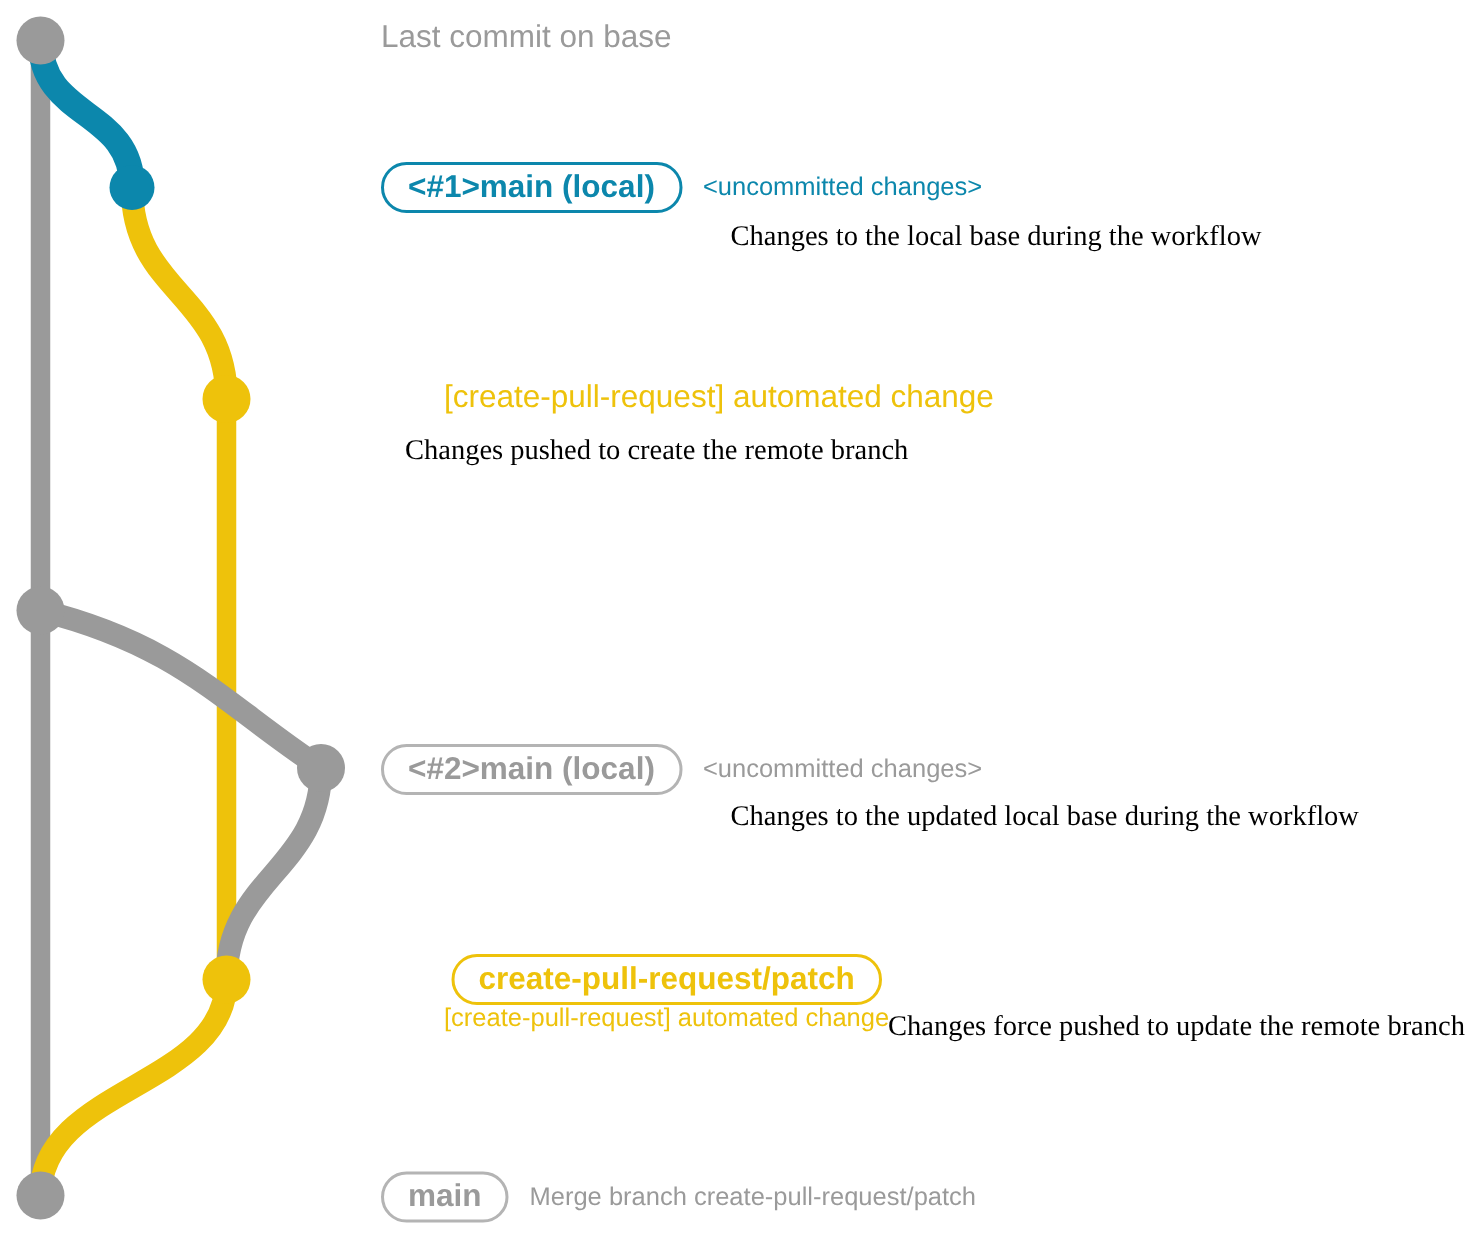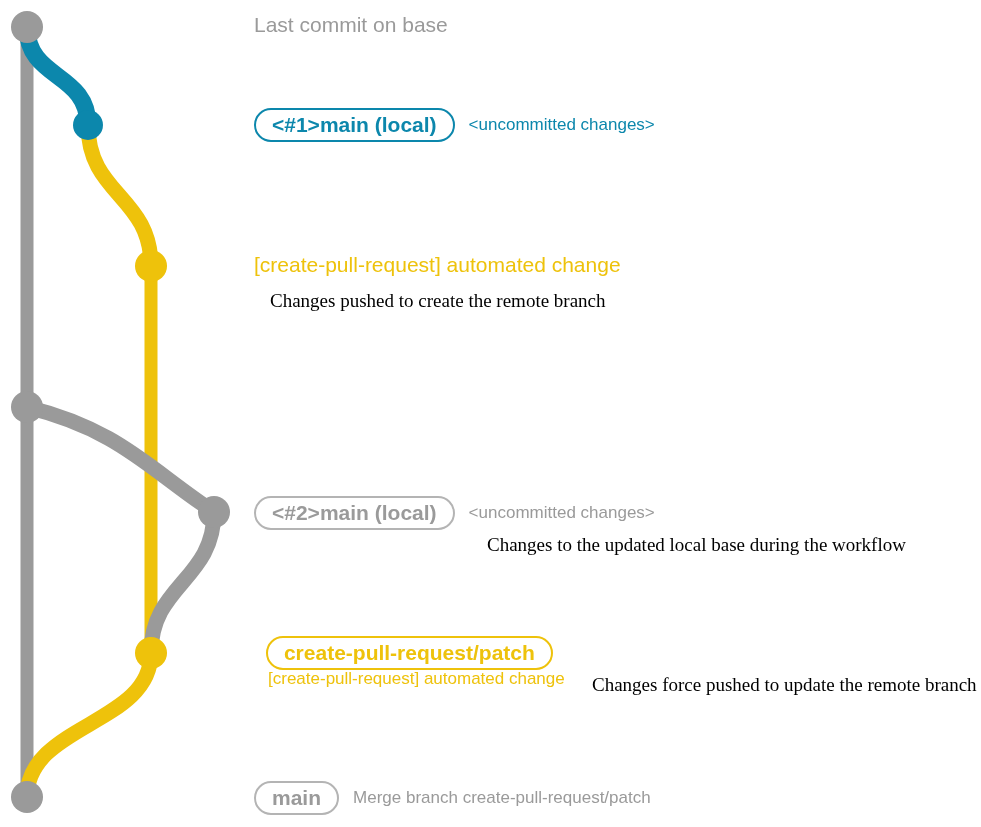--- a/index.html
+++ b/index.html
@@ -65,21 +65,21 @@
   .desc {
     position: absolute;
     font-family: "Liberation Serif", serif;
     font-size: 19px;
     color: #000000;
     white-space: nowrap;
     line-height: 1.15;
   }
   
   .c-teal   { color: #0c87ac; }
-  .c-yellow { color: #eec20b; }
+  .c-yellow { color: #eec20b; margin-left: 42px; }
   .c-gray   { color: #9a9a9a; }
   .bd-teal   { border-color: #0c87ac; }
   .bd-yellow { border-color: #eec20b; }
   .bd-gray   { border-color: #b4b4b4; }
 </style>
 </head>
 <body>
 
 <div id="canvas">
 
@@ -111,20 +111,21 @@
     <span class="plain-label c-gray">Last commit on base</span>
   </div>
 
   <div class="row" style="left:254px; top:108px;">
     <span class="pill bd-teal c-teal">
       <span class="b">&lt;#1&gt;</span>
         <span class="n"> main (local)</span>
     </span>
     <span class="msg c-teal">&lt;uncommitted changes&gt;</span>
   </div>
+  <div class="desc" style="left:487px; top:147px;">Changes to the local base during the workflow</div>
 
   <div class="row" style="left:254px; top:253px;">
     <span class="plain-label c-yellow">[create-pull-request] automated change</span>
   </div>
   <div class="desc" style="left:270px; top:290px;">Changes pushed to create the remote branch</div>
 
 
   <div class="row" style="left:254px; top:496px;">
     <span class="pill bd-gray c-gray">
       <span class="b">&lt;#2&gt;</span>

